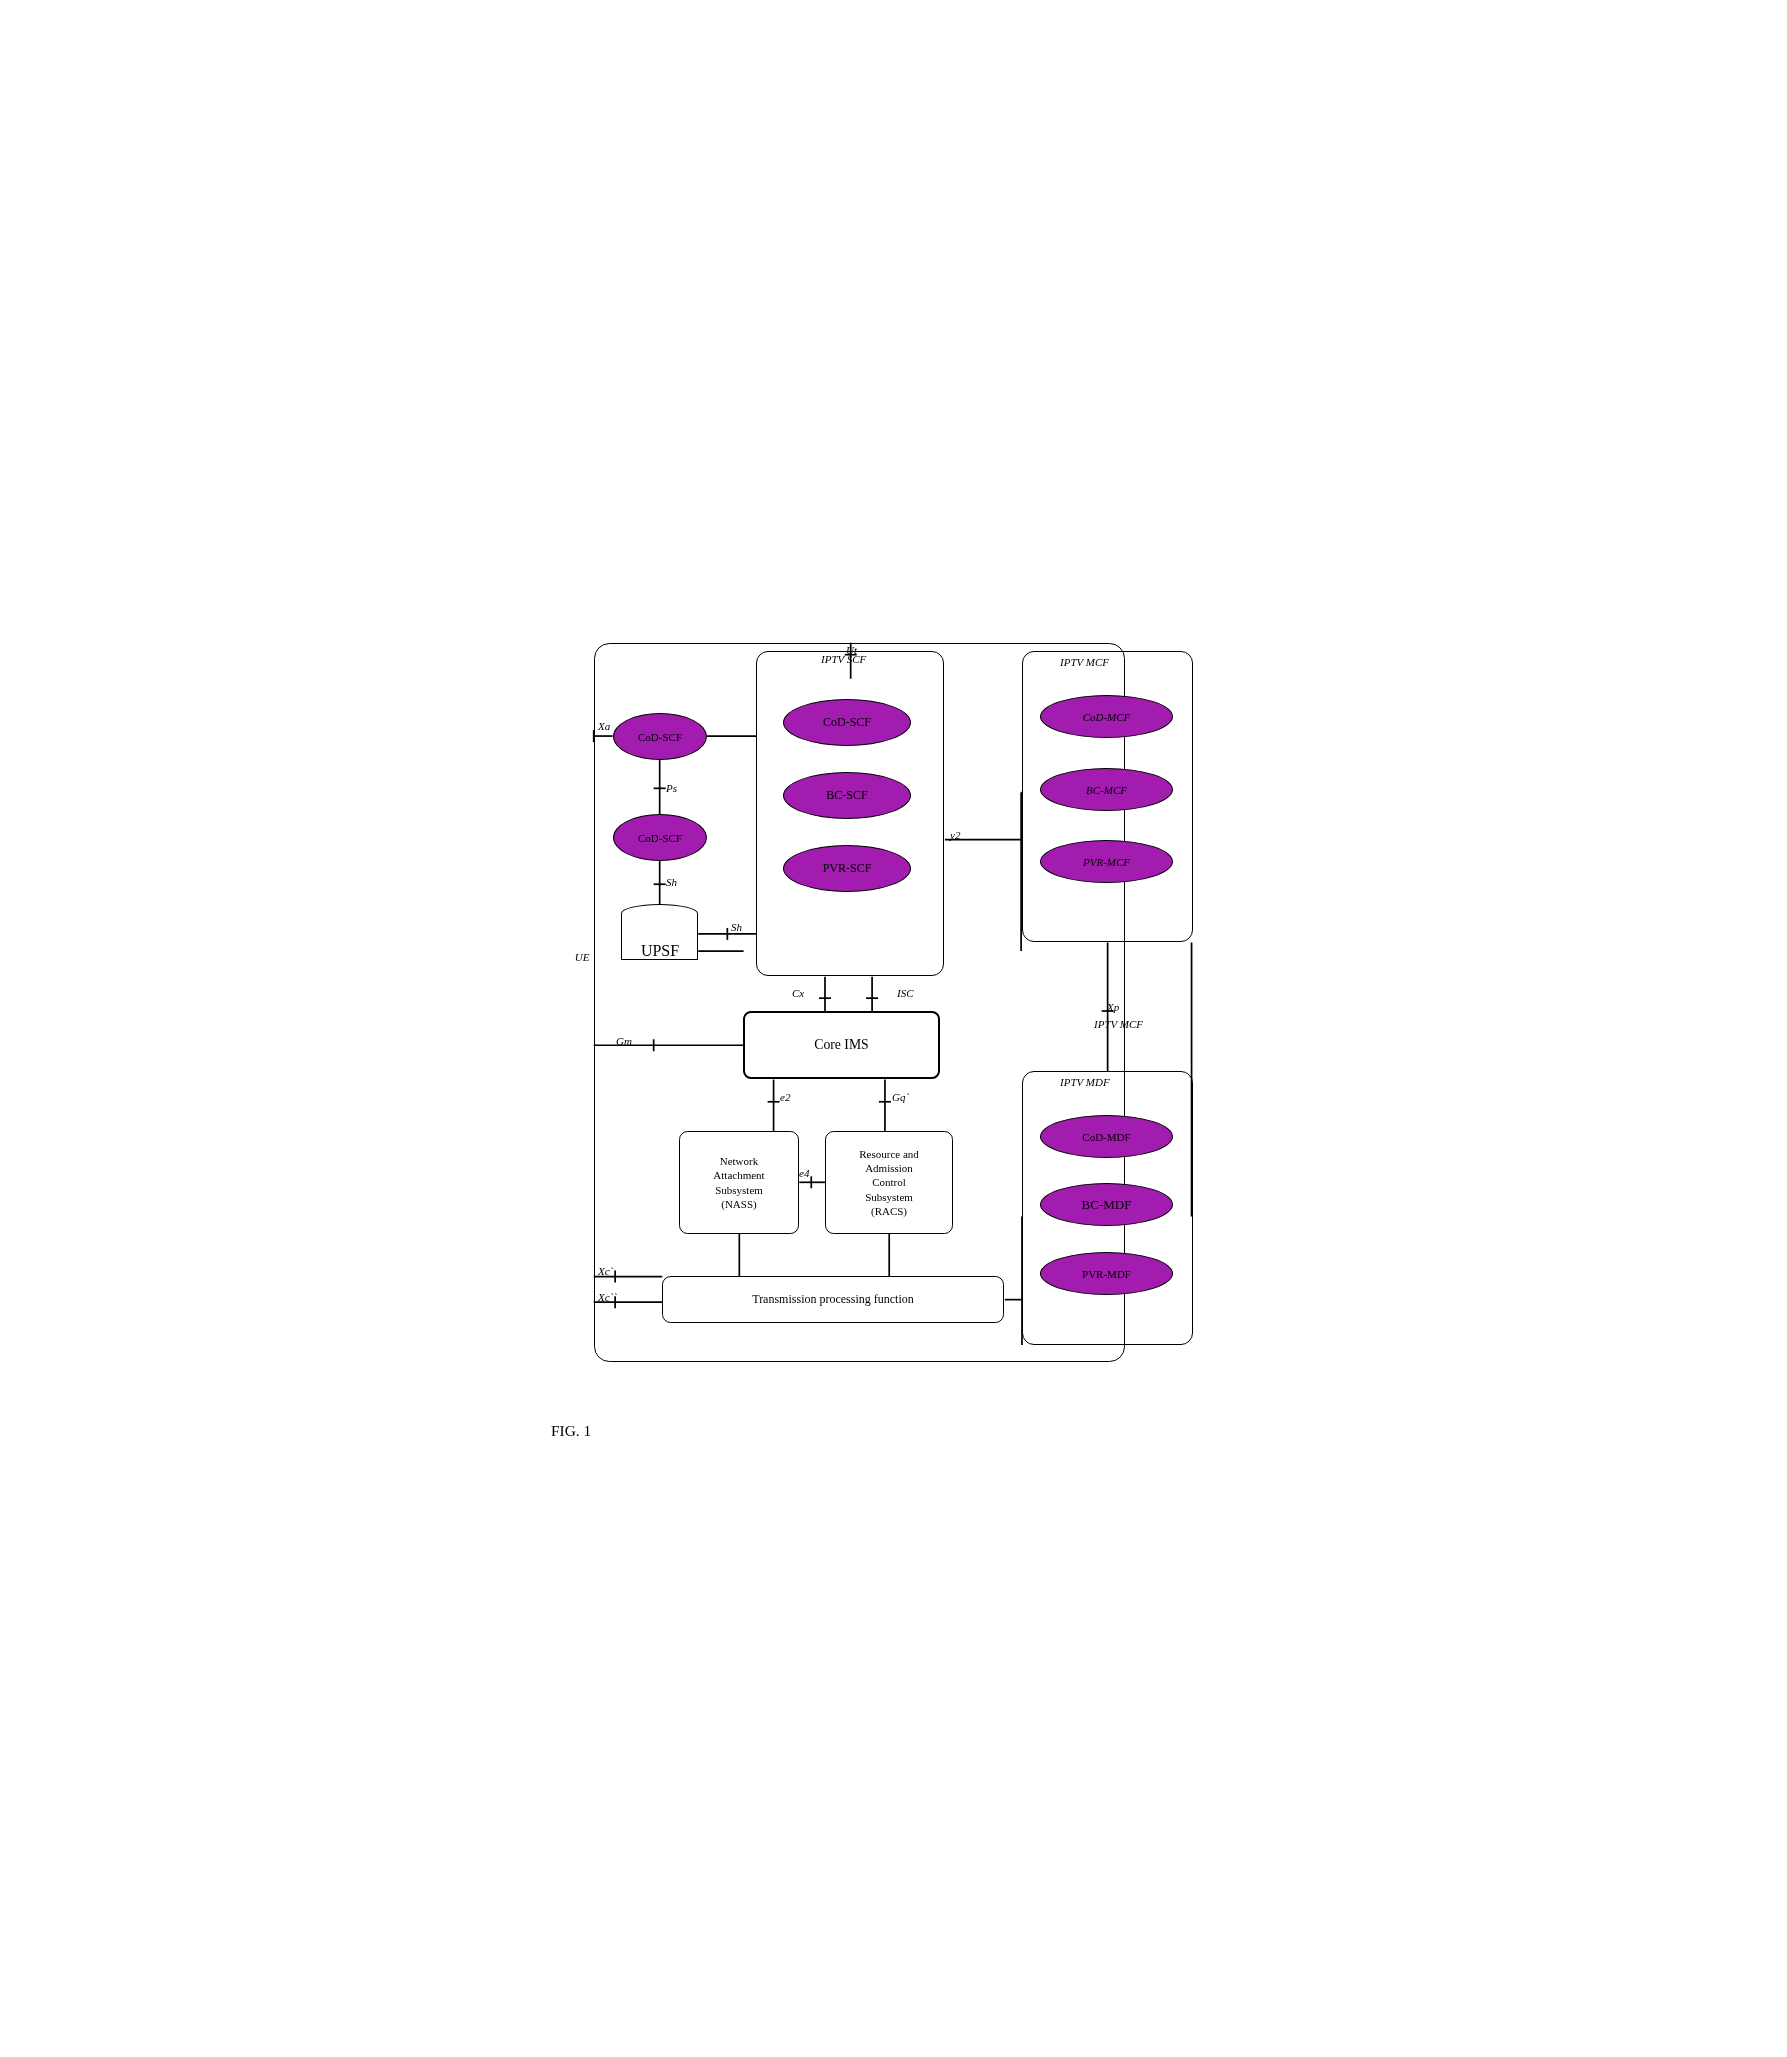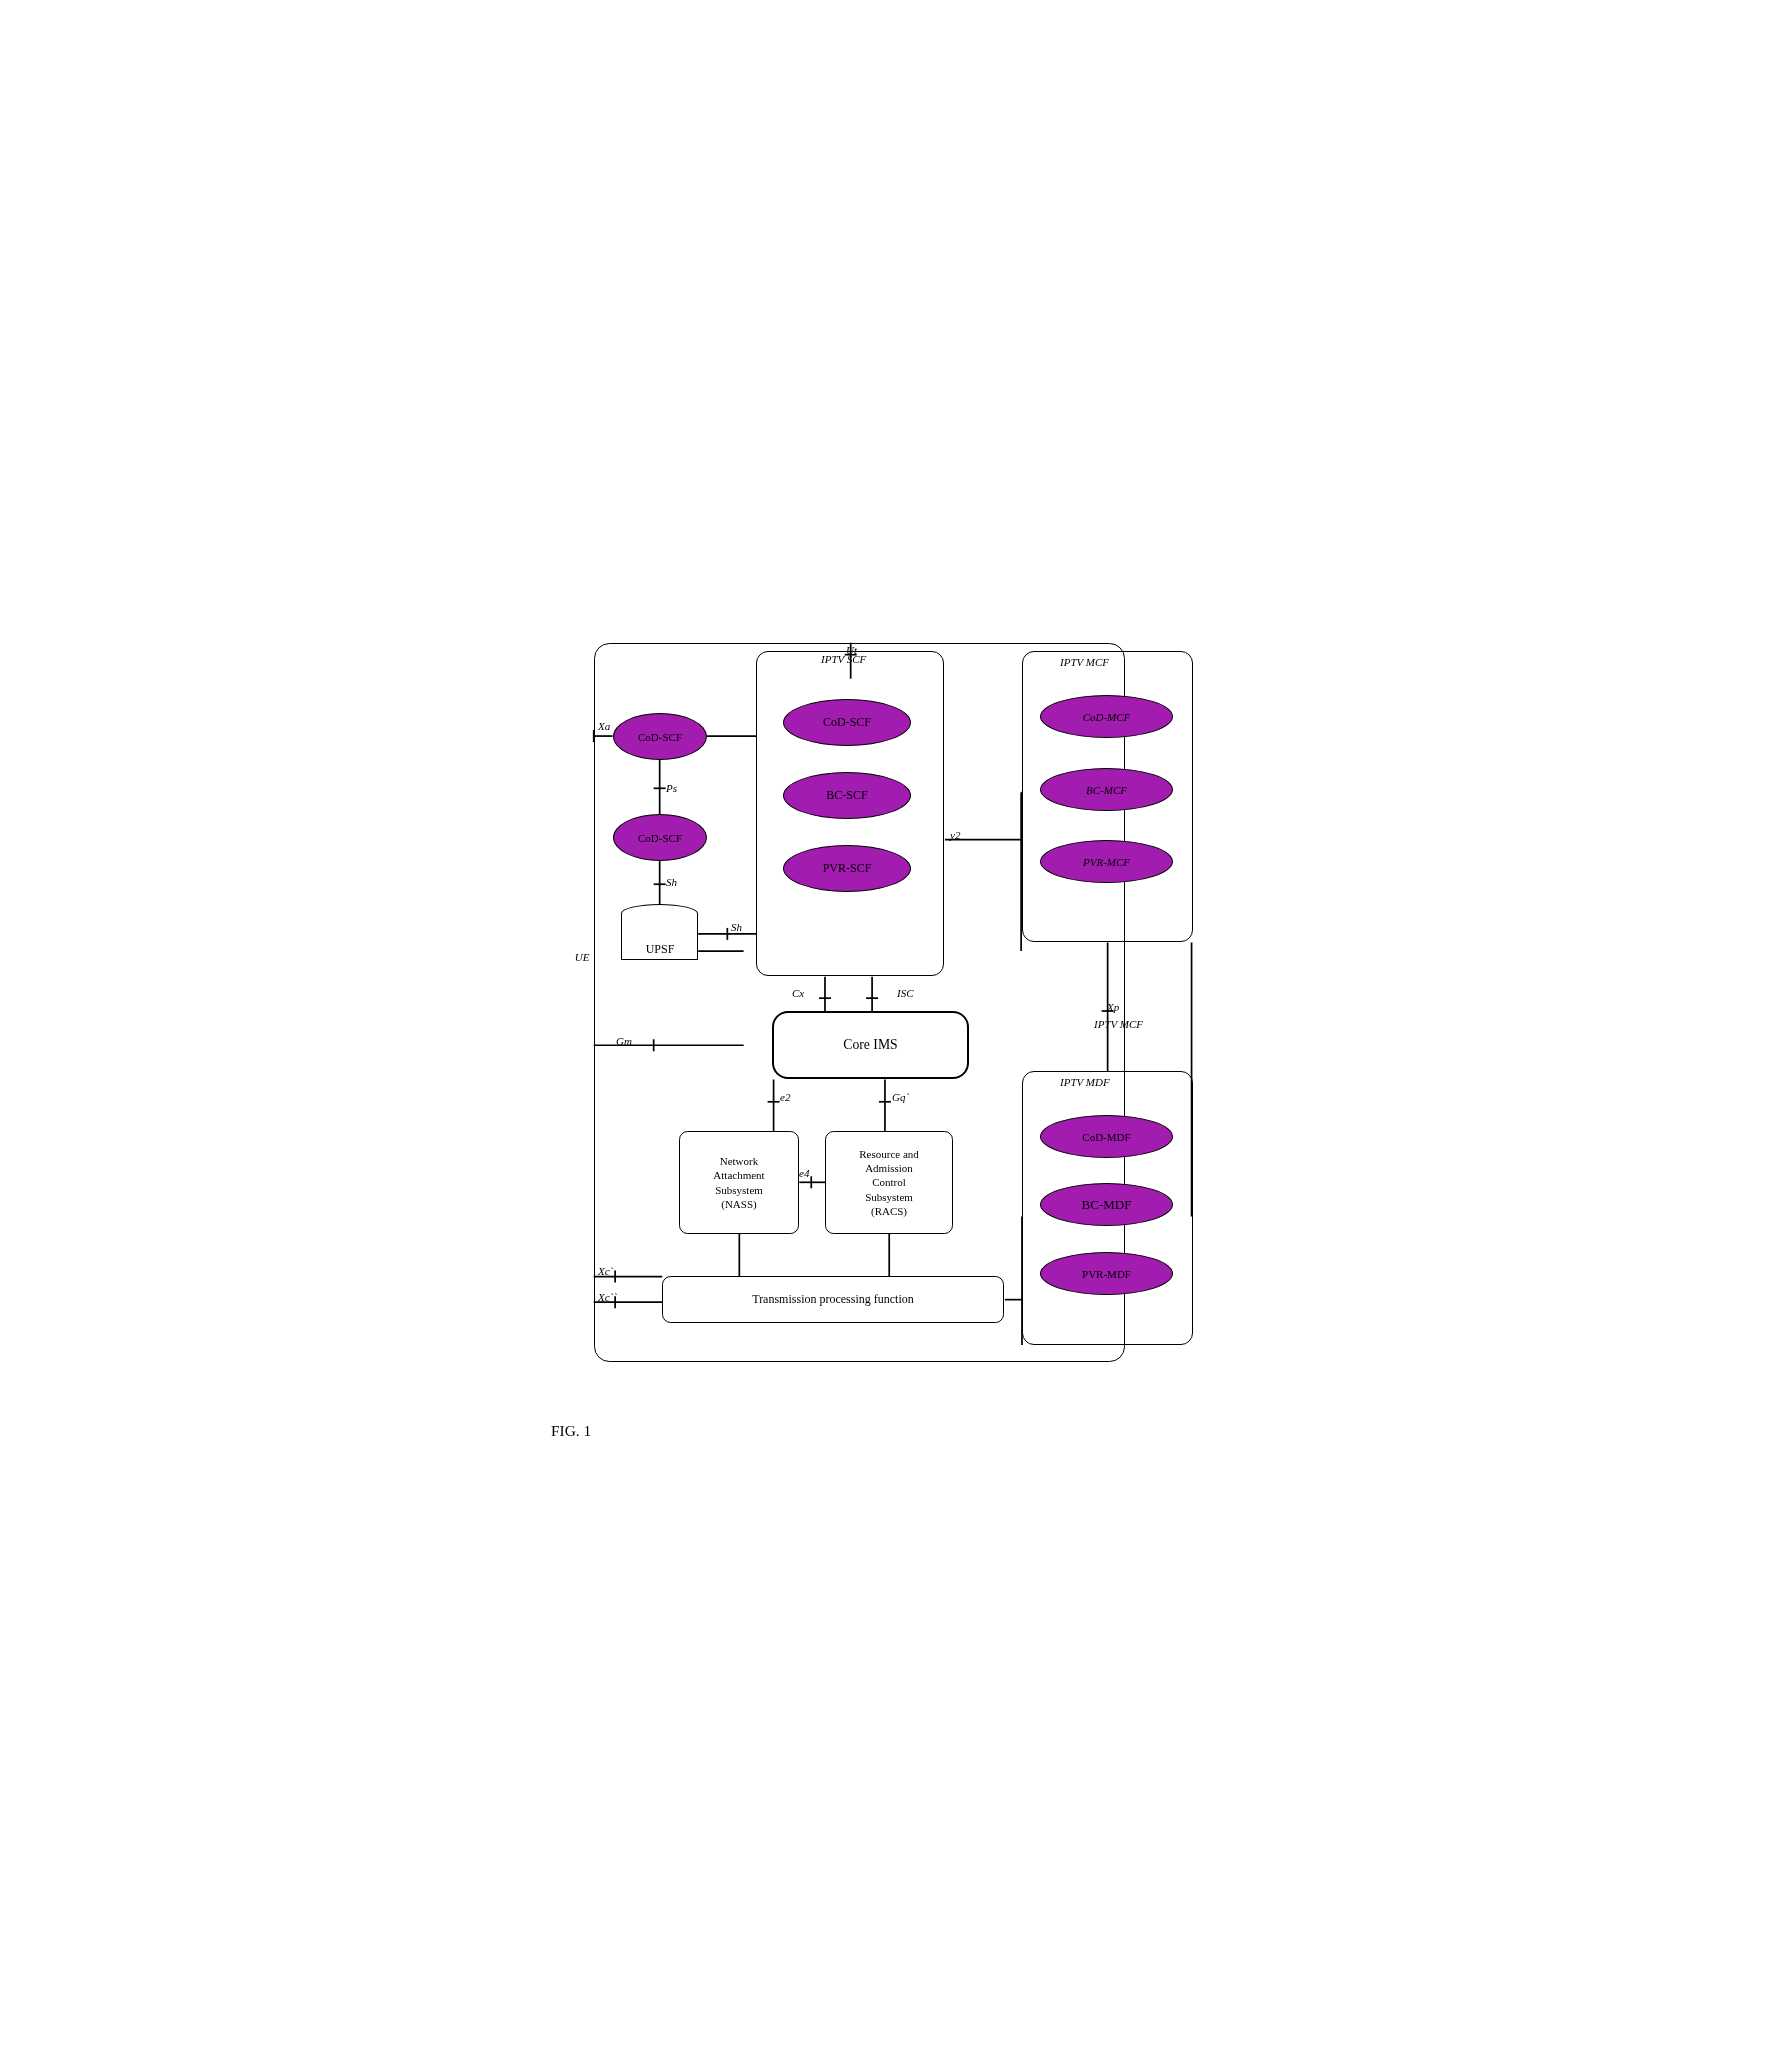--- a/index.html
+++ b/index.html
@@ -71,25 +71,24 @@
       border-radius: 12px;
     }
     
     .core-ims-box {
       position: absolute;
       left: 175px;
       top: 394px;
       width: 197px;
       height: 68px;
       border: 2.1px solid #000;
-      border-radius: 16px;
-      display: flex;
-      align-items: center;
-      justify-content: center;
-      margin-left: 29px;
+      border-radius: 8px;
+      display: flex;
+      align-items: center;
+      justify-content: center;
     }
     .label-core-ims {
       font-size: 13.7px;
     }
     
     .nass-box {
       position: absolute;
       left: 111px;
       top: 514px;
       width: 120px;
@@ -193,21 +192,21 @@
       border: 1.7px solid #000;
       border-radius: 50%;
       background: #fff;
     }
     .label-upsf {
       position: absolute;
       left: 62px;
       top: 325px;
       width: 60px;
       text-align: center;
-      font-size: 12px;
+      font-size: 16px;
     }
     
     .iface-label {
       position: absolute;
       font-size: 11px;
       font-style: italic;
     }
     
     svg.lines {
       position: absolute;

